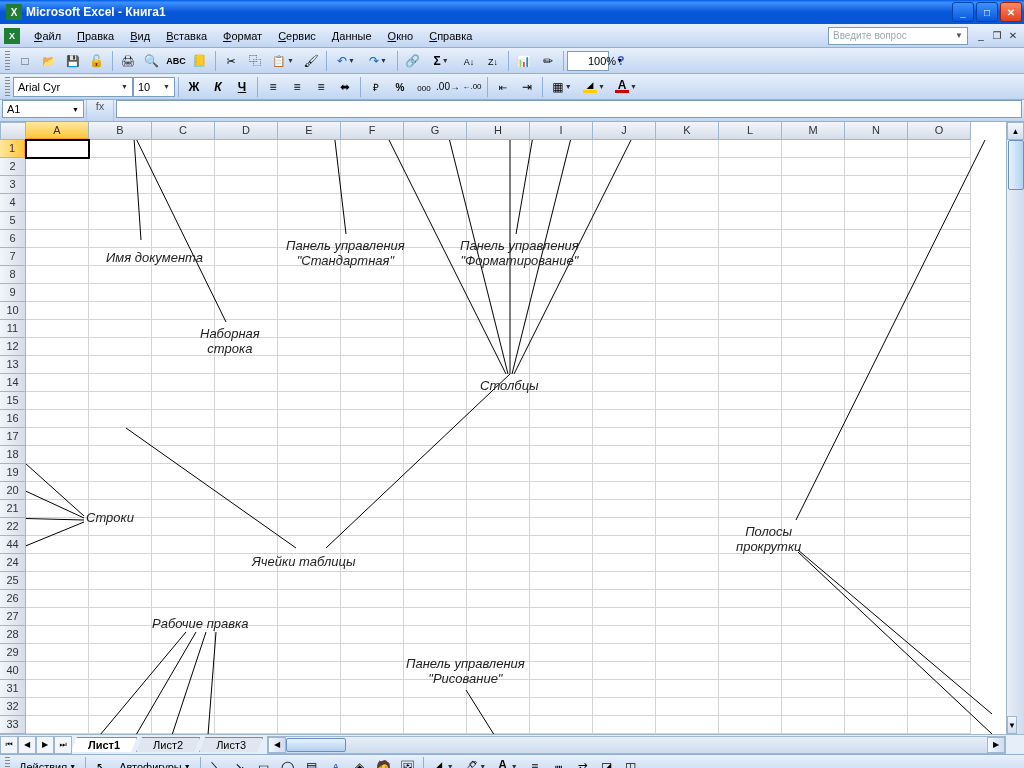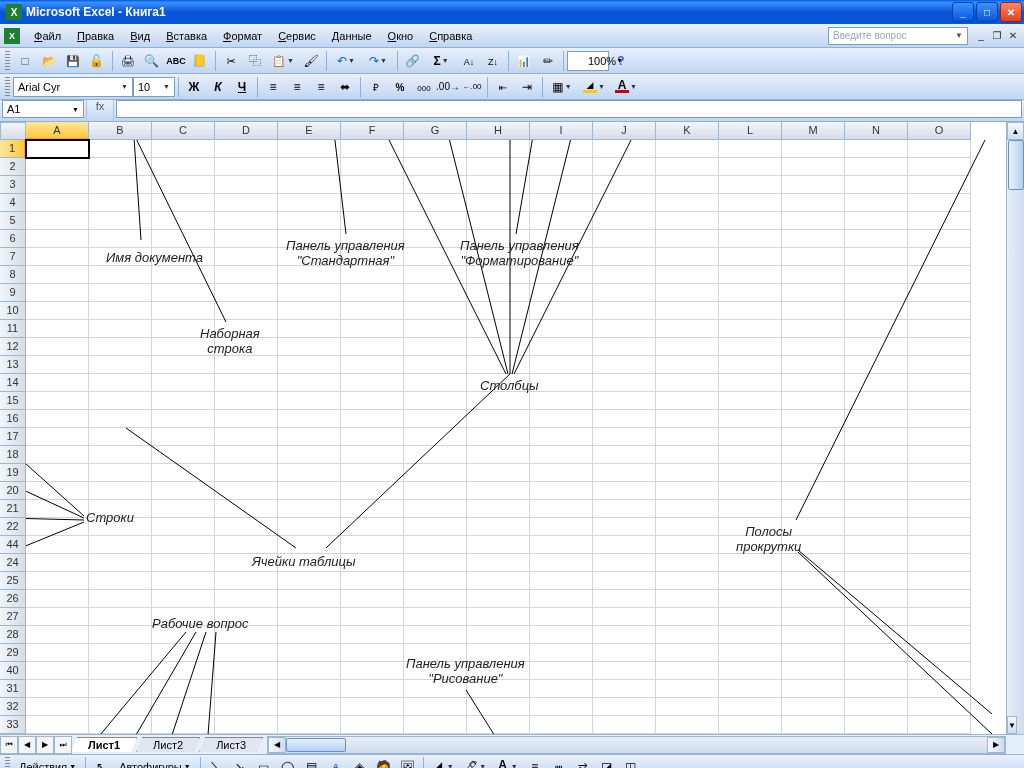--- a/index.html
+++ b/index.html
@@ -857,21 +857,21 @@
         <line x1="966" y1="594" x2="772" y2="412" stroke="#000" stroke-width="1"></line>
       </svg>
     <div id="annot-texts">
         <div class="annot-text" style="left: 80px; top: 110px;">Имя документа</div>
         <div class="annot-text" style="left: 260px; top: 98px;">Панель управления<br>"Стандартная"</div>
         <div class="annot-text" style="left: 434px; top: 98px;">Панель управления<br>"Форматирование"</div>
         <div class="annot-text" style="left: 174px; top: 186px;">Наборная<br>строка</div>
         <div class="annot-text" style="left: 454px; top: 238px;">Столбцы</div>
         <div class="annot-text" style="left: 60px; top: 370px;">Строки</div>
         <div class="annot-text" style="left: 226px; top: 414px;">Ячейки таблицы</div>
-        <div class="annot-text" style="left: 126px; top: 476px;">Рабочие вопрос</div>
+        <div class="annot-text" style="left: 126px; top: 476px;">Рабочие правка</div>
         <div class="annot-text" style="left: 380px; top: 516px;">Панель управления<br>"Рисование"</div>
         <div class="annot-text" style="left: 710px; top: 384px;">Полосы<br>прокрутки</div>
       </div>
   </div>
 </div>
 
 <div class="tabs-row">
   <div class="tab-nav">
     <span>⏮</span>
     <span>◀</span>

